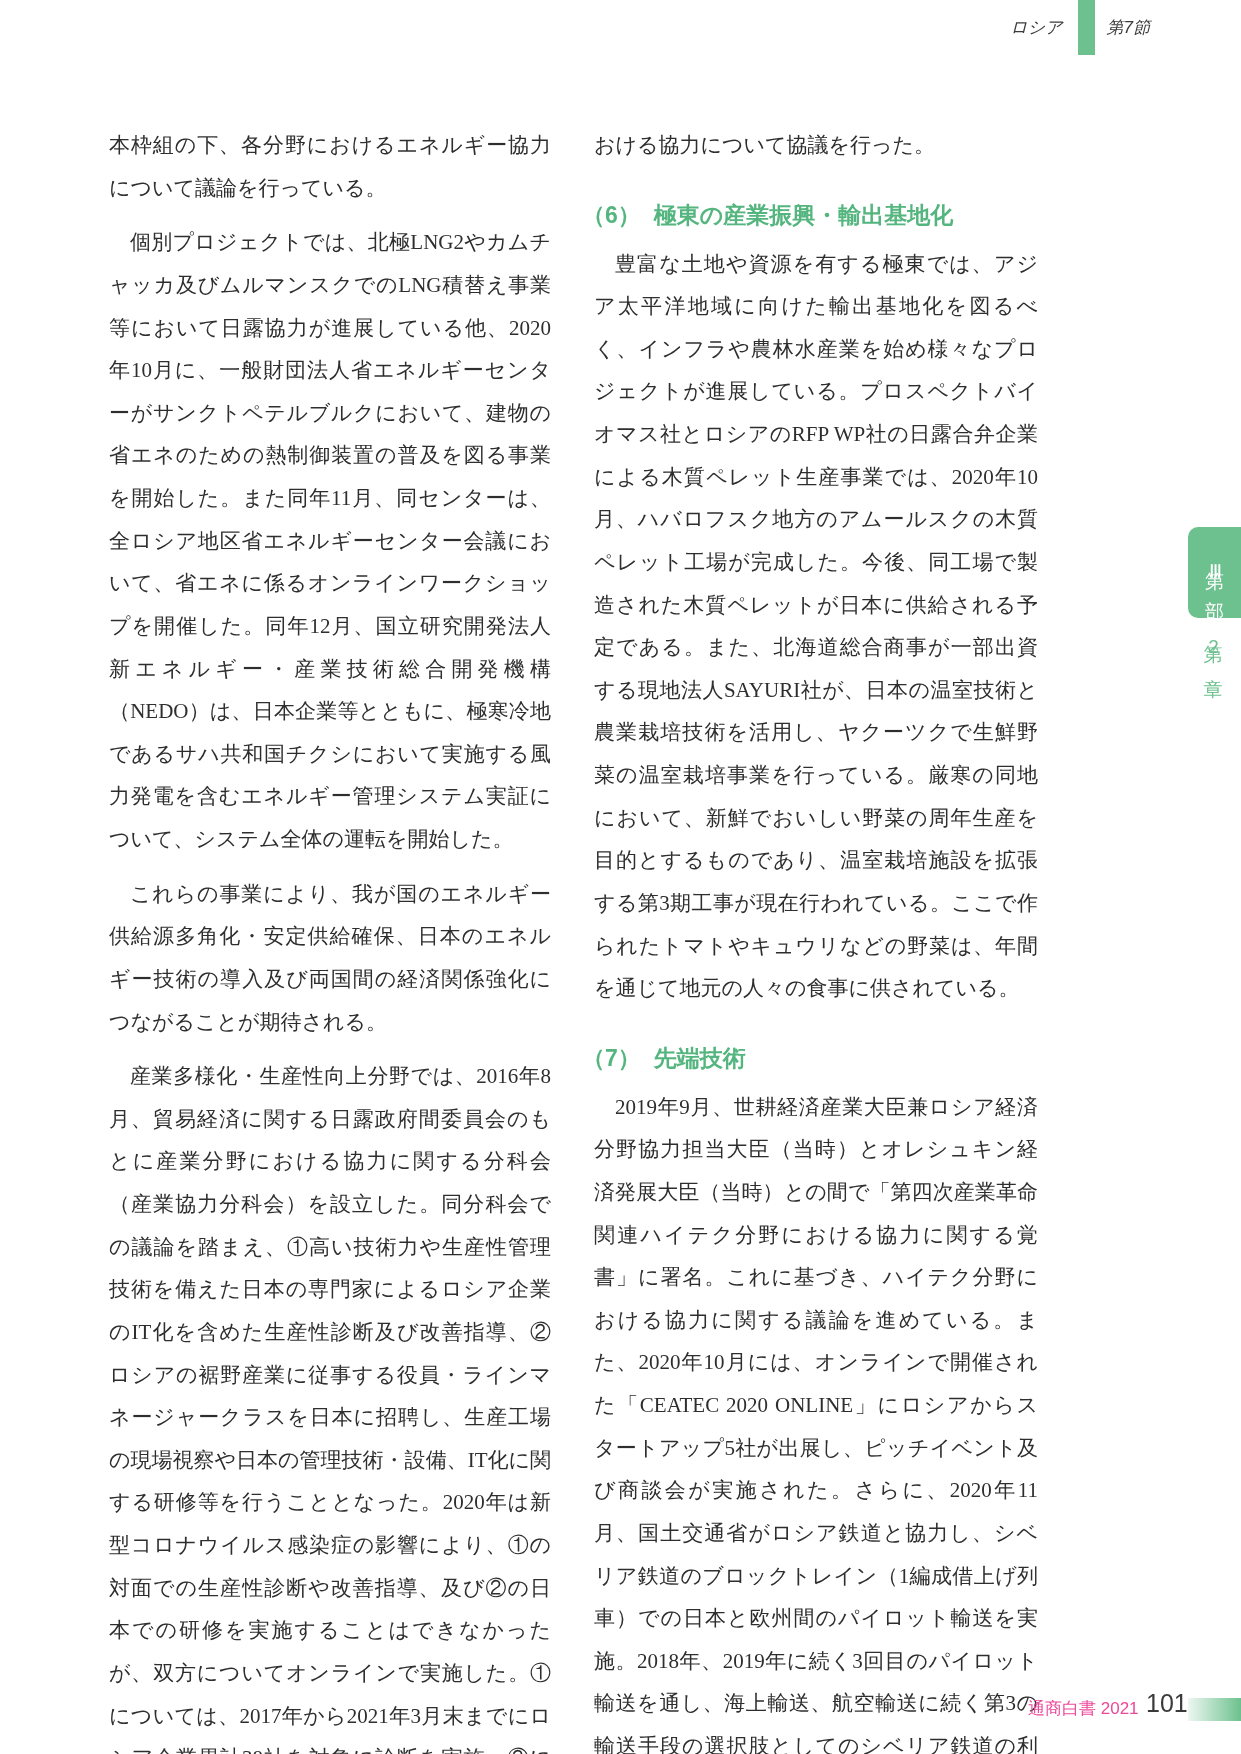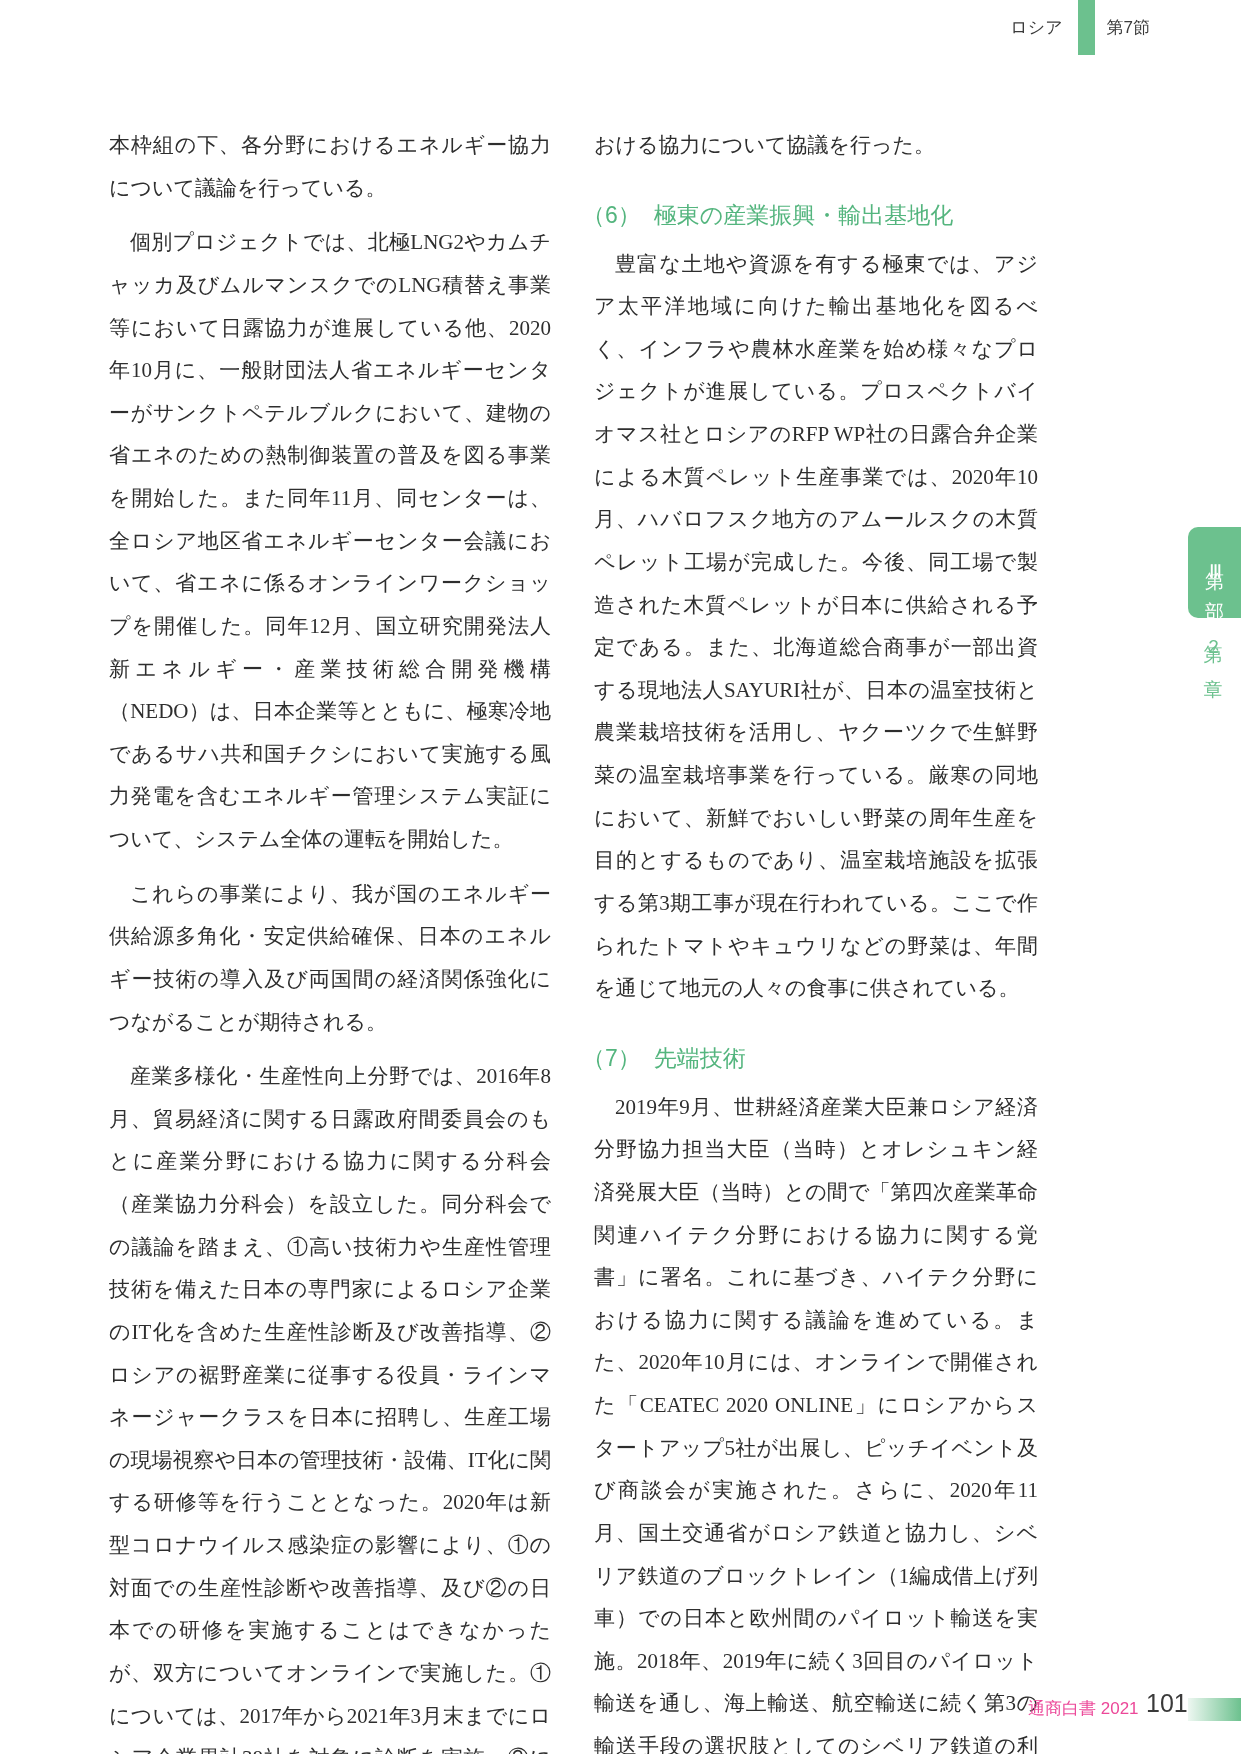--- a/index.html
+++ b/index.html
@@ -10,21 +10,21 @@
     overflow:hidden;
     font-family:"Liberation Serif", serif;
   }
 
   
   .header {
     position:absolute; top:0; right:91px;
     height:55px;
     display:flex; align-items:center;
     font-family:"Liberation Sans", sans-serif;
-    font-size:17px; color:#3a3a3a;
+    font-size:17px; color:#3a3a3a;font-style:italic;
   }
   .header .h-label { white-space:nowrap; }
   .header .h-bar {
     width:17px; height:55px;
     margin:0 12px 0 15px;
     background:#6cc18e;
   }
 
   
   .part-tab {
@@ -54,21 +54,21 @@
     font-size:21px; line-height:2.03;
     color:#2e2e2e;
     text-align:justify;
   }
   .col-left  { left:97px;  width:466px; }
   .col-right { left:582px; width:468px; }
   .para { margin:12px; }
   .para.indent { text-indent:1em; }
   .sec-heading {
     font-family:"Liberation Sans", sans-serif;
-    font-weight:normal;
+    font-weight:bold;
     color:#54b57e;
     font-size:23px;
     line-height:1.3;
     margin:34px 0 10px 0;
     text-align:left;
   }
   .sec-heading .sec-num { margin-right:13px; }
 
   
   .footer { position:absolute; left:0; top:1688px; width:1241px; height:40px; }

